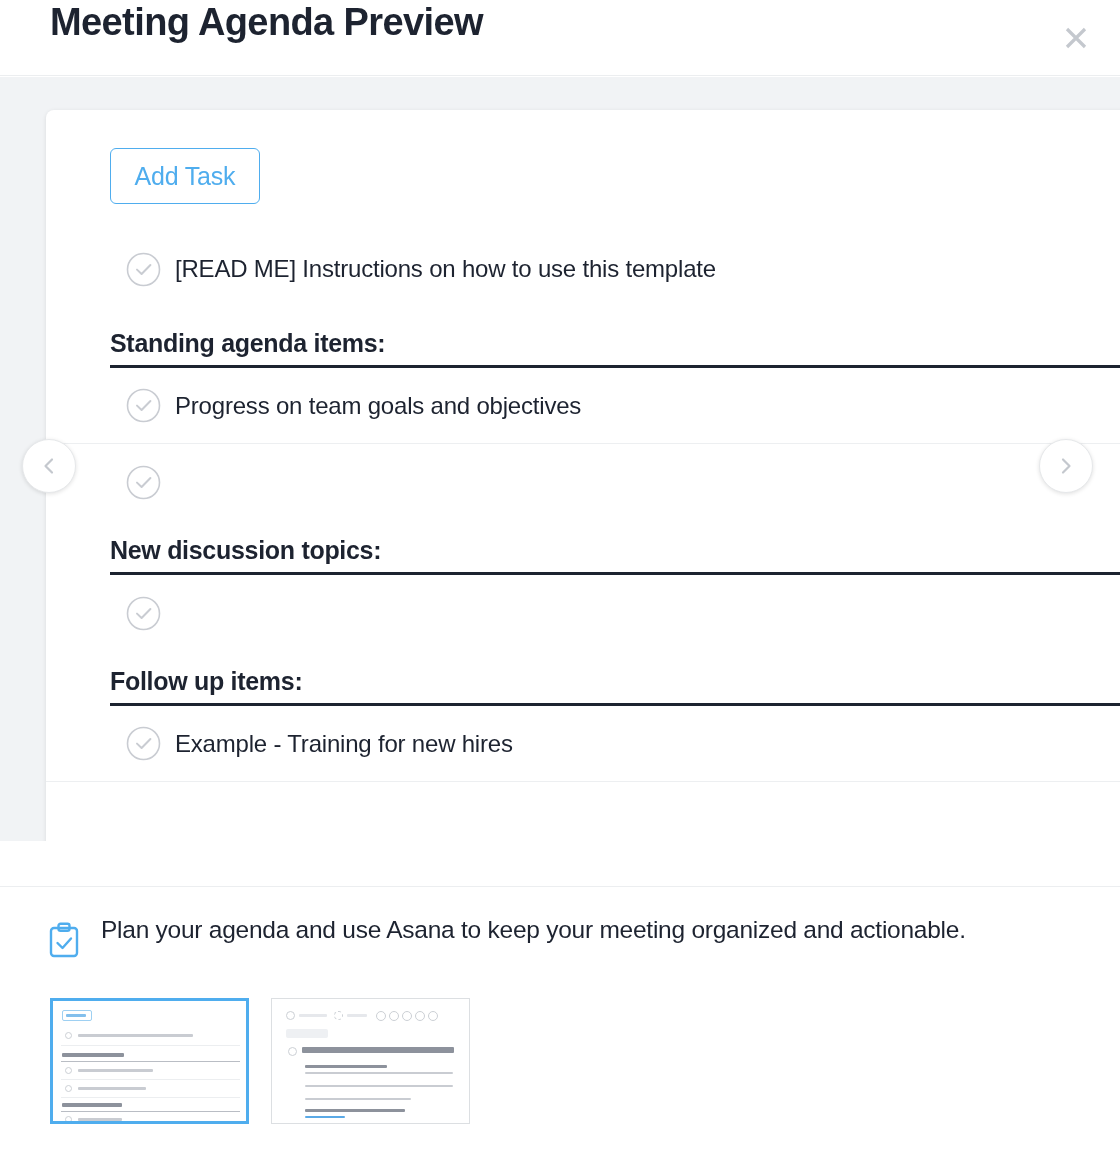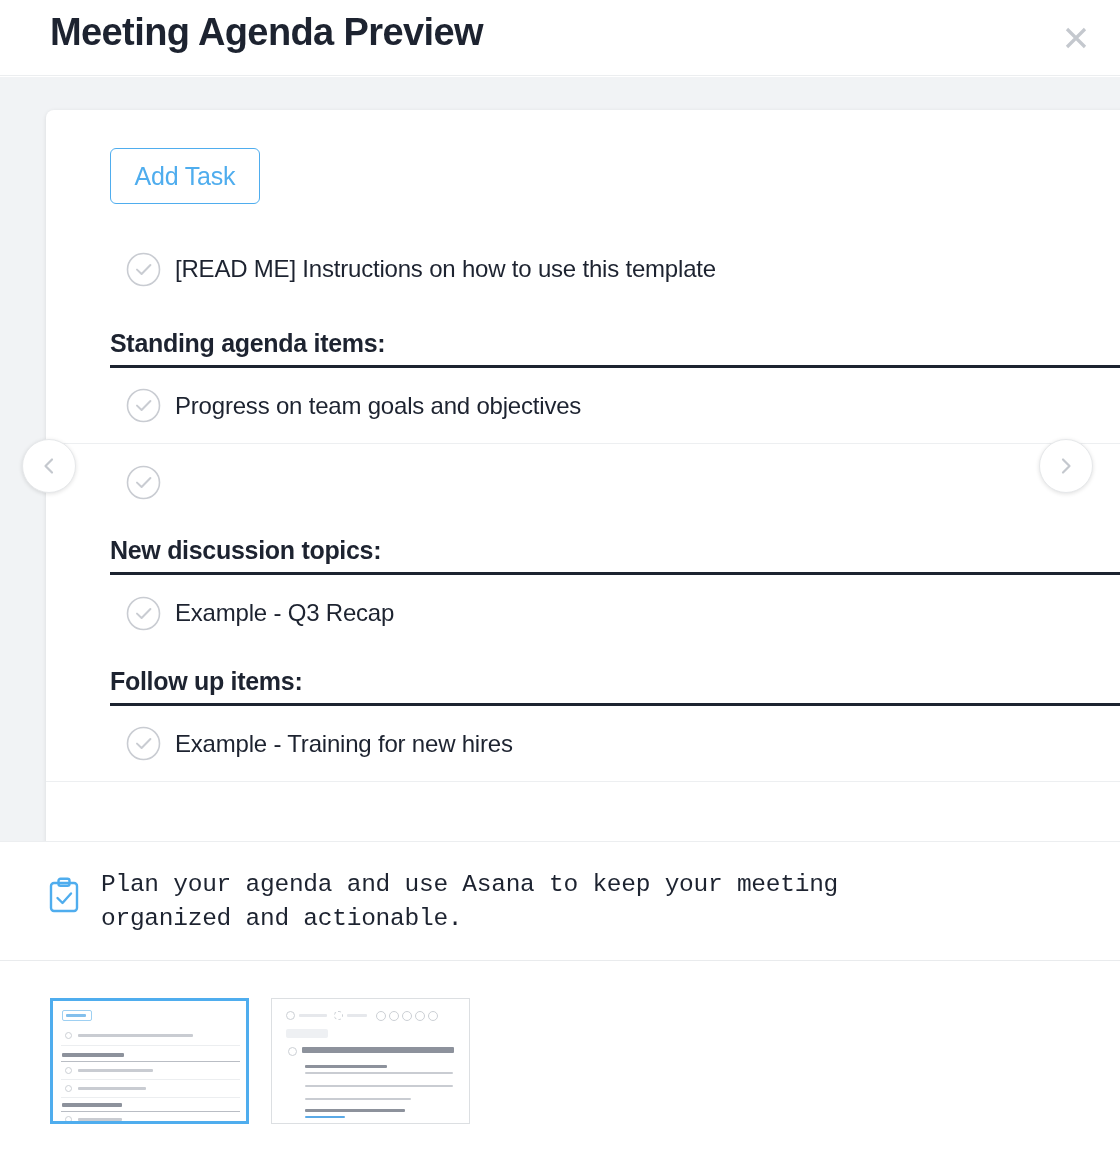--- a/index.html
+++ b/index.html
@@ -24,21 +24,21 @@
     position: absolute;
     top: 0; left: 0;
     width: 1120px;
     height: 76px;
     background: #ffffff;
     border-bottom: 1px solid #eceef0;
   }
   .modal-title {
     position: absolute;
     left: 50px;
-    top: 11px;
+    top: 1px;
     font-size: 38px;
     font-weight: 700;
     letter-spacing: -0.6px;
     color: #1d2330;
     white-space: nowrap;
   }
   .close-btn {
     position: absolute;
     right: 22px;
     top: 16px;
@@ -150,27 +150,26 @@
     padding: 0;
     z-index: 5;
   }
   .nav-arrow.prev { left: 22px; }
   .nav-arrow.next { right: 27px; }
   .nav-arrow svg { display: block; }
 
   
   .desc-bar {
     position: absolute;
-    top: 841px; left: 0;
+    top: 886px; left: 0;
     width: 1120px;
     height: 120px;
     background: #ffffff;
     border-top: 1px solid #eceef0;
     border-bottom: 1px solid #e9ebed;
-    font-family: Liberation Mono, monospace;
   }
   .desc-inner {
     display: flex;
     align-items: flex-start;
     padding: 26px 60px 0 48px;
   }
   .clipboard-icon {
     flex: 0 0 32px;
     width: 32px; height: 36px;
     margin-right: 21px;
@@ -293,21 +292,20 @@
 
         <div class="section-block tight">
           <div class="section-header">New discussion topics:</div>
           <div class="task-row no-border">
             <span class="task-check">
               <svg width="35" height="35" viewBox="0 0 35 35">
                 <circle cx="17.5" cy="17.5" r="16" fill="none" stroke="#c9ccd2" stroke-width="1.6"></circle>
                 <path d="M11 17.6 L15.6 22 L24.4 13" fill="none" stroke="#c9ccd2" stroke-width="2" stroke-linecap="round" stroke-linejoin="round"></path>
               </svg>
             </span>
-            <span class="task-label">Example - Q3 Recap</span>
           </div>
         </div>
 
         <div class="section-block tight">
           <div class="section-header">Follow up items:</div>
           <div class="task-row">
             <span class="task-check">
               <svg width="35" height="35" viewBox="0 0 35 35">
                 <circle cx="17.5" cy="17.5" r="16" fill="none" stroke="#c9ccd2" stroke-width="1.6"></circle>
                 <path d="M11 17.6 L15.6 22 L24.4 13" fill="none" stroke="#c9ccd2" stroke-width="2" stroke-linecap="round" stroke-linejoin="round"></path>

